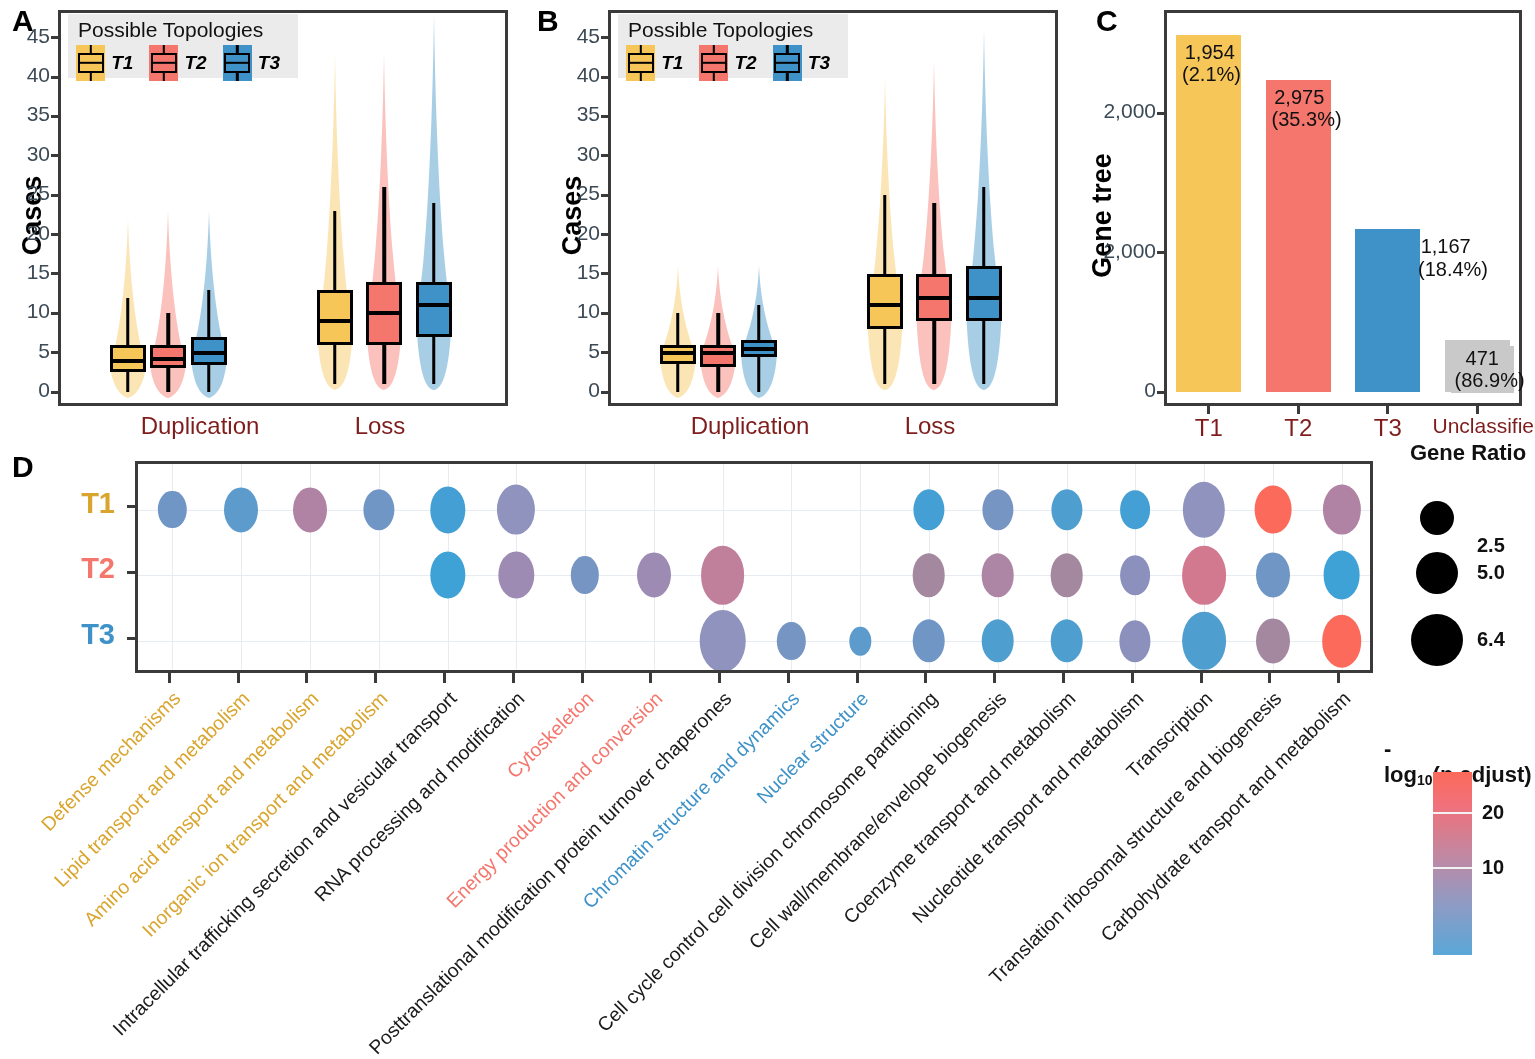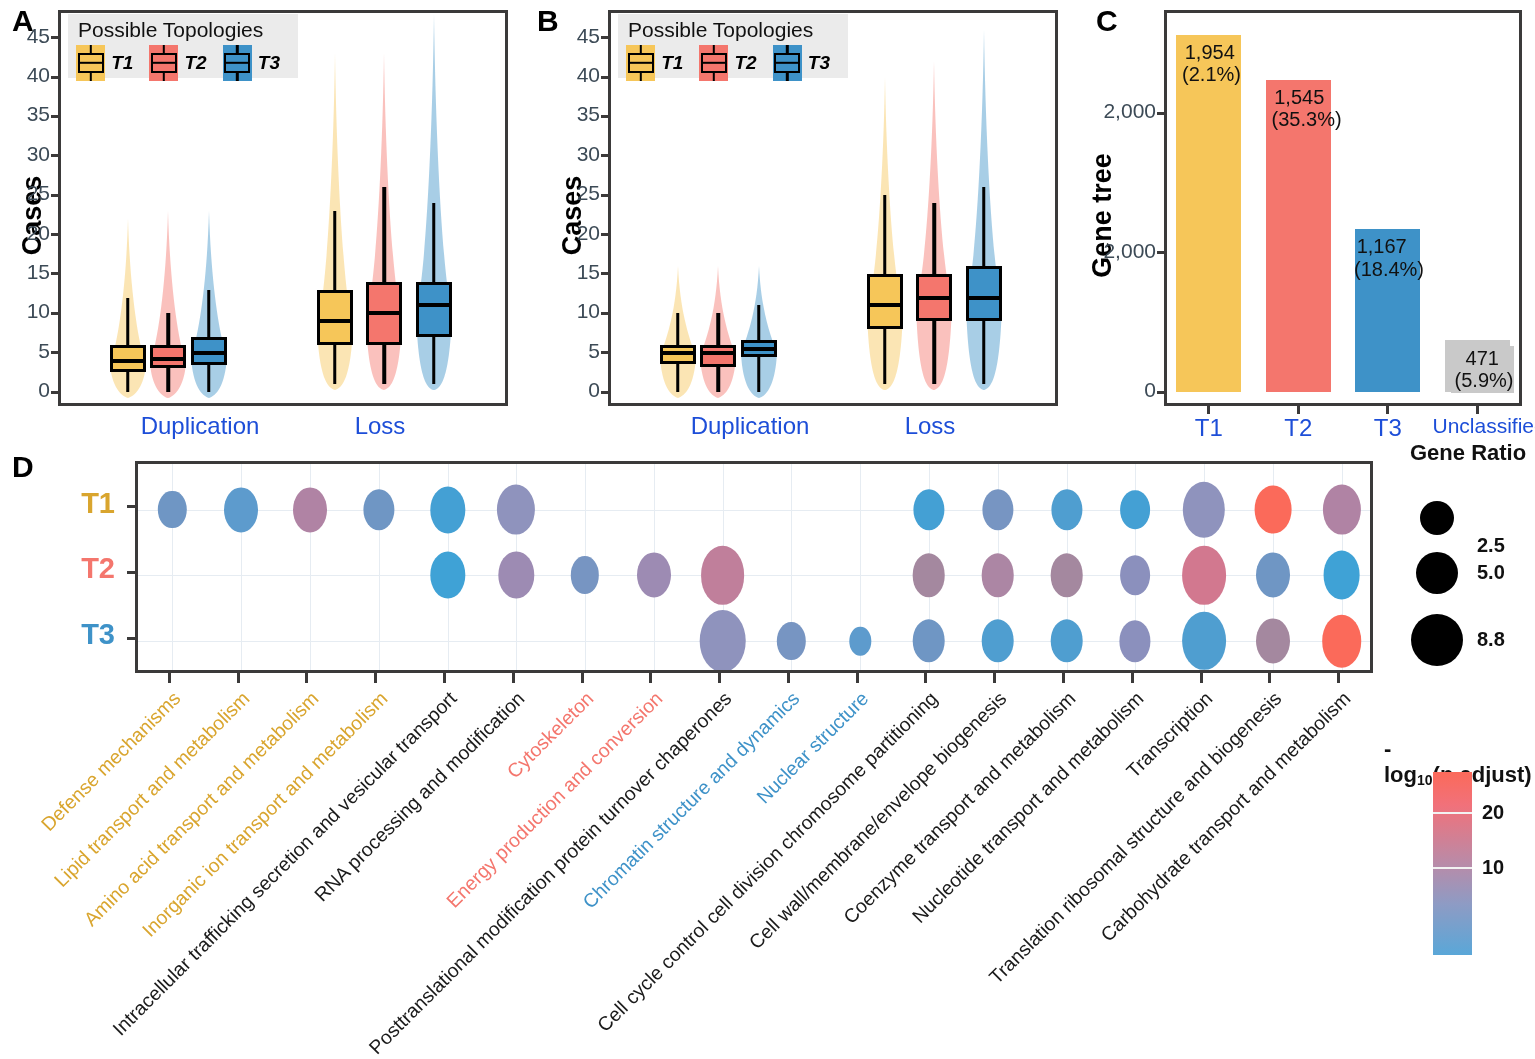--- a/index.html
+++ b/index.html
@@ -1,21 +1,21 @@
 <!DOCTYPE html>
 <html><head>
 <meta charset="utf-8">
 <style>
   html,body{margin:0;padding:0;background:#ffffff;}
   body{width:1535px;height:1059px;position:relative;font-family:"Liberation Sans",sans-serif;color:#1a1a1a;}
   .panel-letter{position:absolute;font-weight:bold;font-size:30px;color:#000;line-height:1;}
   .frame{position:absolute;border:3px solid #3b3a3a;background:#fff;box-sizing:border-box;}
   .ytick{position:absolute;font-size:21px;color:#3c4a56;text-align:right;font-weight:500;}
   .tickmark{position:absolute;background:#3b3a3a;}
-  .xlab{position:absolute;font-size:24px;color:#1d4ed8;text-align:center;}
+  .xlab{position:absolute;font-size:24px;color:#7f1d1d;text-align:center;}
   .axtitle{position:absolute;font-size:27px;font-weight:bold;color:#000;}
   
   .legbox{position:absolute;background:#ebebeb;border:0;padding:4px 8px 6px 8px;box-sizing:border-box;}
   .legtitle{font-size:21px;color:#111;margin:0 0 3px 2px;}
   .legrow{display:flex;align-items:center;gap:6px;}
   .legkey{width:38px;height:36px;display:flex;align-items:center;justify-content:center;position:relative;}
   .legkeybox{width:26px;height:20px;border:2.4px solid #000;box-sizing:border-box;position:relative;}
   .legkeybox:before{content:"";position:absolute;left:-1.2px;right:-1.2px;top:50%;height:2.4px;background:#000;transform:translateY(-50%);}
   .legkey:before,.legkey:after{content:"";position:absolute;left:50%;width:2.4px;height:8px;background:#000;transform:translateX(-50%);}
   .legkey:before{top:0px;}
@@ -251,32 +251,32 @@
     <div class="tickmark" style="left:1157px;top:111.98148148148152px;width:8px;height:3px;"></div>
   </div>
 <div id="c-bars">
     <div class="bar" style="left:1176.0825px;top:34.52148148148149px;width:65.335px;height:357.4785185185185px;background:#f6c659;bottom:auto;"></div>
     <div class="barlab" style="left:1182.0825px;top:40.52148148148149px;width:55.334999999999994px;">
       <div>1,954</div>
       <div>(2.1%)</div>
     </div>
     <div class="bar" style="left:1265.5825px;top:79.5022222222222px;width:65.335px;height:312.4977777777778px;background:#f4766d;bottom:auto;"></div>
     <div class="barlab" style="left:1271.5825px;top:85.5022222222222px;width:55.334999999999994px;">
-      <div>1,545</div>
+      <div>2,975</div>
       <div>(35.3%)</div>
     </div>
     <div class="bar" style="left:1355.0825px;top:229.48444444444445px;width:65.335px;height:162.51555555555555px;background:#3e92c8;bottom:auto;"></div>
-    <div class="barlab" style="left:1354px;top:235.48444444444445px;width:55.334999999999994px;">
+    <div class="barlab" style="left:1418px;top:235.48444444444445px;width:55.334999999999994px;">
       <div>1,167</div>
       <div>(18.4%)</div>
     </div>
     <div class="bar" style="left:1444.5825px;top:340.0562962962963px;width:65.335px;height:51.943703703703704px;background:#c9c9c9;bottom:auto;"></div>
     <div class="barlab grey" style="left:1450.5825px;top:346.0562962962963px;width:55.334999999999994px;">
       <div>471</div>
-      <div>(5.9%)</div>
+      <div>(86.9%)</div>
     </div>
   </div>
 <div id="c-xlabels">
     <div class="tickmark" style="left:1207.25px;top:406px;width:3px;height:8px;"></div>
     <div class="xlab" style="left:1164px;top:414px;width:89.5px;font-size:24px;">T1</div>
     <div class="tickmark" style="left:1296.75px;top:406px;width:3px;height:8px;"></div>
     <div class="xlab" style="left:1253.5px;top:414px;width:89.5px;font-size:24px;">T2</div>
     <div class="tickmark" style="left:1386.25px;top:406px;width:3px;height:8px;"></div>
     <div class="xlab" style="left:1343px;top:414px;width:89.5px;font-size:24px;">T3</div>
     <div class="tickmark" style="left:1475.75px;top:406px;width:3px;height:8px;"></div>
@@ -395,21 +395,21 @@
     <div class="catlab" style="left:798.6111111111111px;top:687px;width:540px;color:#1a1a1a;">Carbohydrate transport and metabolism</div>
   </div>
 
 <div class="legtitle2" style="left:1410px;top:440px;">Gene Ratio</div>
 <div id="d-sizelegend">
     <div class="sizedot" style="left:1437px;top:518px;width:34px;height:34px;"></div>
     <div class="sizelab" style="left:1477px;top:534px;">2.5</div>
     <div class="sizedot" style="left:1437px;top:573px;width:42px;height:42px;"></div>
     <div class="sizelab" style="left:1477px;top:561px;">5.0</div>
     <div class="sizedot" style="left:1437px;top:640px;width:52px;height:52px;"></div>
-    <div class="sizelab" style="left:1477px;top:628px;">8.8</div>
+    <div class="sizelab" style="left:1477px;top:628px;">6.4</div>
   </div>
 
 <div class="legtitle2" style="left:1384px;top:736px;">-log<span class="logsub">10</span>(p.adjust)</div>
 <div class="cbar" style="left:1433px;top:772px;width:39px;height:183px;"></div>
 <div class="cbline" style="left:1433px;top:812px;width:39px;"></div>
 <div class="cbline" style="left:1433px;top:867px;width:39px;"></div>
 <div class="cbtick" style="left:1482px;top:801px;">20</div>
 <div class="cbtick" style="left:1482px;top:856px;">10</div>
 
 </body></html>

